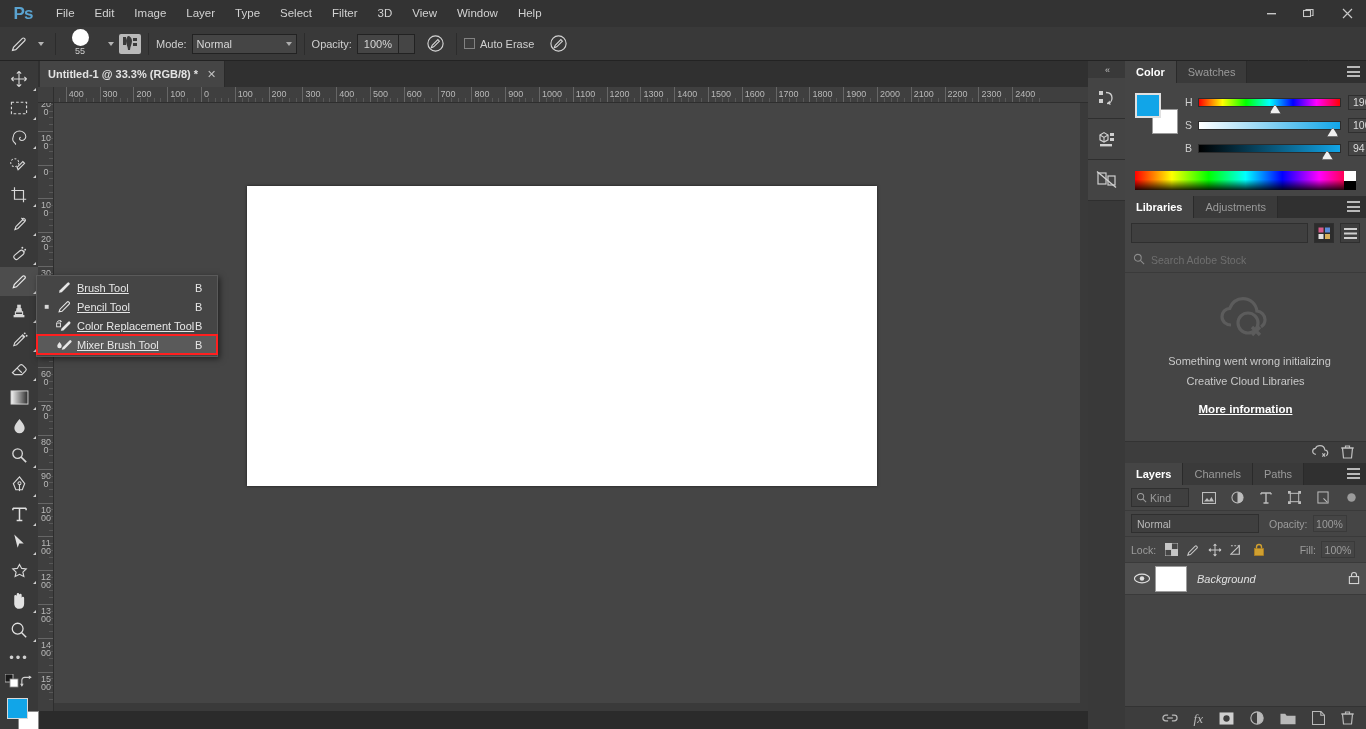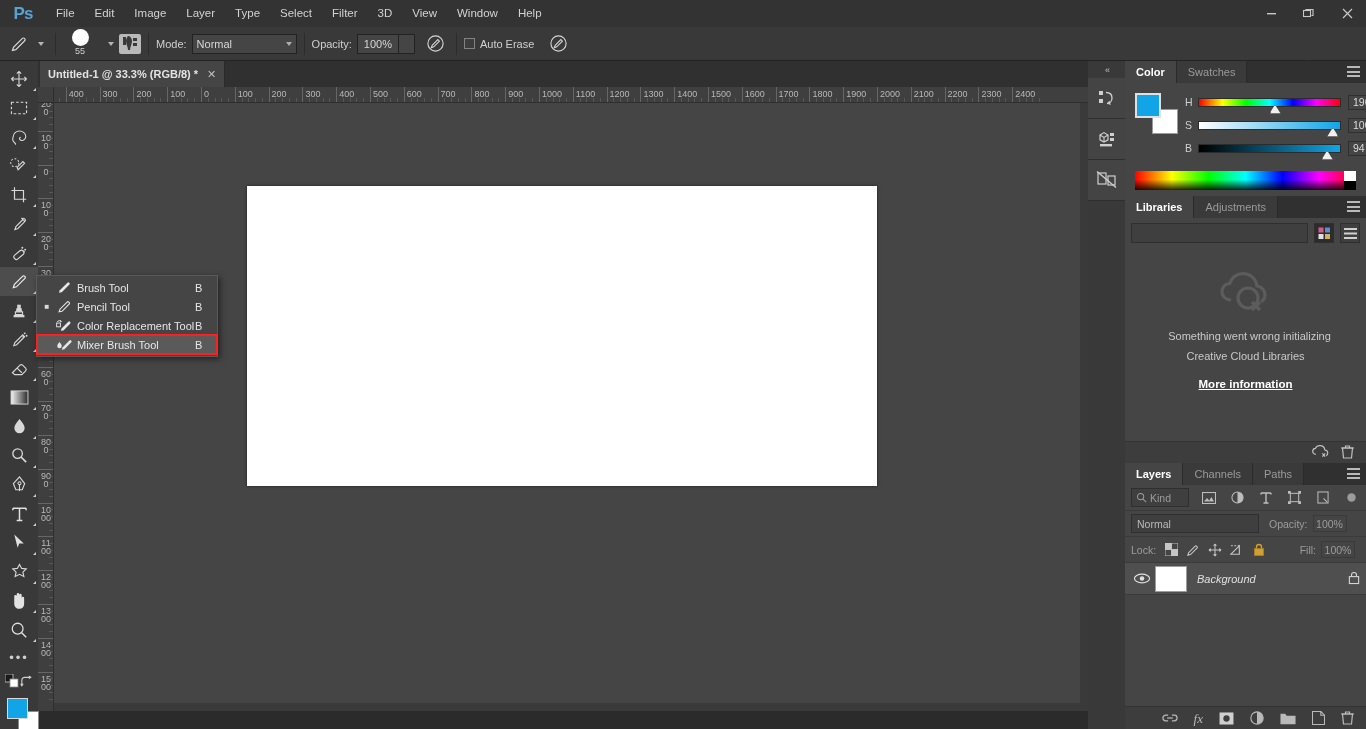--- a/index.html
+++ b/index.html
@@ -133,21 +133,21 @@
   .eye{width:22px;display:flex;align-items:center;justify-content:center;}
   .thumb{width:32px;height:26px;background:#fff;border:1px solid #9c9c9c;margin-left:2px;}
   .lname{flex:1;margin-left:10px;font-size:11px;color:#e0e0e0;font-style:italic;}
   .lay-foot{position:absolute;left:0;right:0;bottom:0;height:25px;background:#3d3d3d;border-top:1px solid #333;display:flex;align-items:center;justify-content:flex-end;gap:16px;padding-right:12px;color:#b9b9b9;}
 
   
   .flyout{position:absolute;left:36px;top:275px;width:182px;background:#454545;border:1px solid #5a5a5a;box-shadow:2px 2px 6px rgba(0,0,0,.5);z-index:50;padding:2px 0;}
   .fly-item{height:19px;display:flex;align-items:center;position:relative;padding-left:4px;}
   .fly-bullet{width:12px;font-size:8px;color:#d8d8d8;display:flex;align-items:center;justify-content:center;}
   .fly-ico{width:24px;display:flex;align-items:center;justify-content:center;}
-  .fly-label{flex:1;font-size:11px;color:#e6e6e6;}
+  .fly-label{flex:1;font-size:11px;color:#e6e6e6;text-decoration:underline;}
   .fly-key{width:22px;font-size:11px;color:#e6e6e6;}
   .fly-item.highlight{outline:2px solid #ff1f1f;outline-offset:-1px;background:#5a5a5a;}
 </style>
 </head>
 <body>
 
 <div class="app">
 
   <div class="menubar">
     <div class="ps-logo">Ps</div>
@@ -840,20 +840,30 @@
               </svg>
           </div>
           <div class="lib-vbtn">
             <svg width="13" height="11" viewBox="0 0 13 11">
                 <rect x="0" y="0" width="13" height="2" fill="#d0d0d0"></rect>
                 <rect x="0" y="4.5" width="13" height="2" fill="#d0d0d0"></rect>
                 <rect x="0" y="9" width="13" height="2" fill="#d0d0d0"></rect>
               </svg>
           </div>
         </div>
+        <div class="lib-search">
+          <span>
+            <svg width="12" height="12" viewBox="0 0 14 14">
+                <circle cx="5.6" cy="5.6" r="4" fill="none" stroke="#8c8c8c" stroke-width="1.2"></circle>
+                <path d="M8.6 8.6L13 13" stroke="#8c8c8c" stroke-width="1.2"></path>
+              </svg>
+          </span>
+          <span style="flex:1">Search Adobe Stock</span>
+          <span class="ddcaret"></span>
+        </div>
         <div class="lib-empty">
           <span>
             <svg width="62" height="48" viewBox="0 0 62 48">
               <path d="M16 34c-5 0-9-3.6-9-8.4 0-4.4 3.4-8 7.8-8.3C16.4 11.8 21.6 7.6 28 7.6c7.2 0 13.2 5.4 13.9 12.4 4.6.5 8.1 4.2 8.1 8.8 0 3-1.6 5.6-4 7" fill="none" stroke="#5c5c5c" stroke-width="3.2"></path>
               <path d="M33 22a10 10 0 1 0 0 20 10 10 0 0 0 0-20z" fill="none" stroke="#5c5c5c" stroke-width="3.2"></path>
               <path d="M37 36l8 8M45 36l-8 8" stroke="#5c5c5c" stroke-width="3.4"></path>
             </svg>
           </span>
           <div class="lib-msg" style="margin-top:8px;margin-left:8px;">Something went wrong initializing</div>
           <div class="lib-msg">Creative Cloud Libraries</div>

